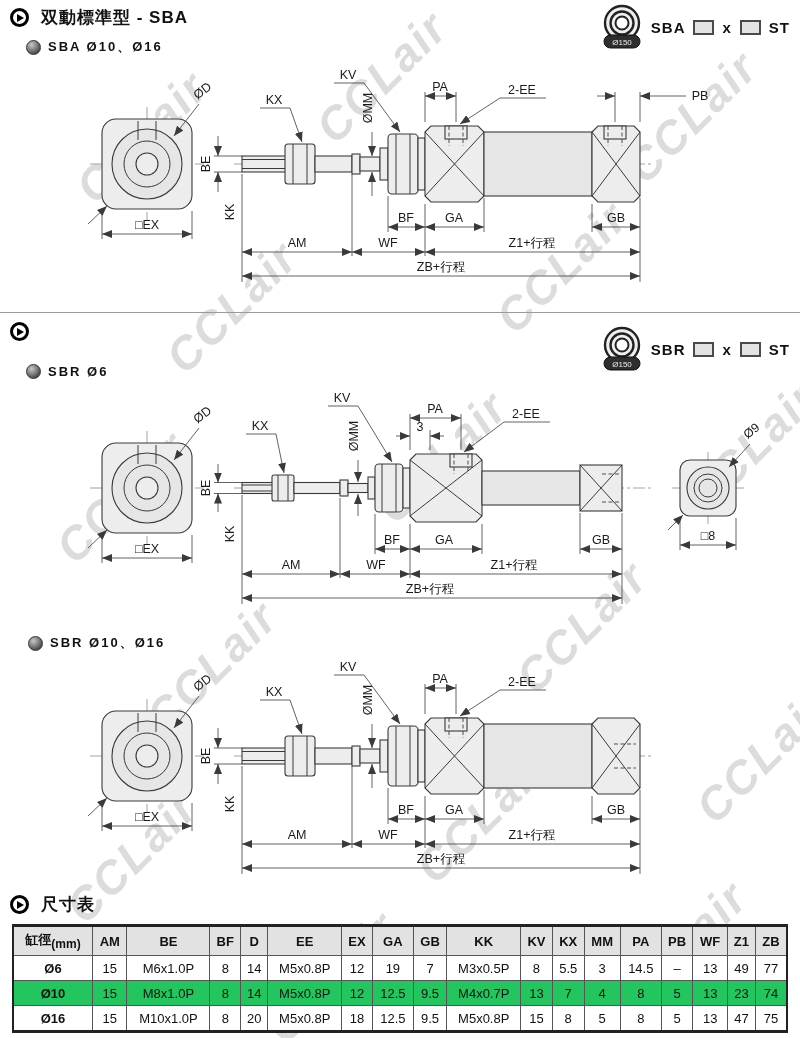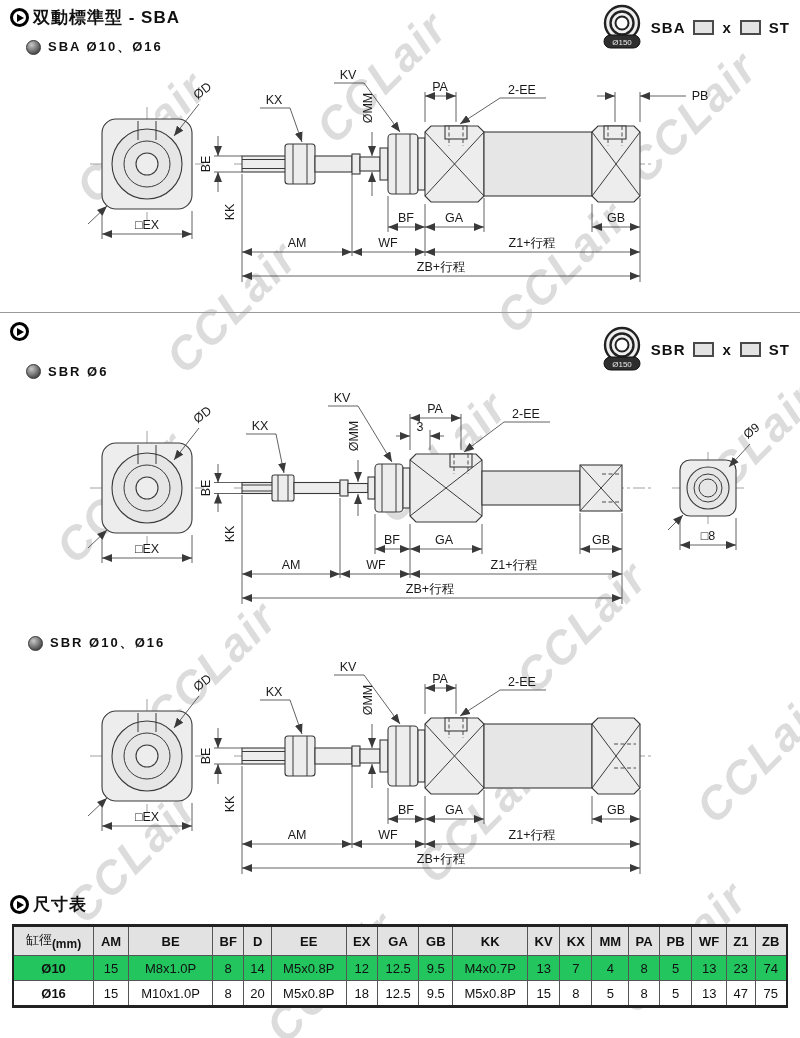--- a/index.html
+++ b/index.html
@@ -4,21 +4,21 @@
 <style>
   html,body{margin:0;padding:0;background:#fff;}
   #page{position:relative;width:800px;height:1038px;background:#fff;overflow:hidden;
         font-family:"Liberation Sans",sans-serif;color:#111;}
   
   .wm{position:absolute;z-index:0;font-size:46px;font-weight:bold;font-style:italic;
       color:#dcdcdc;transform:rotate(-45deg);letter-spacing:2px;white-space:nowrap;
       user-select:none;}
   .layer{position:absolute;left:0;top:0;z-index:1;}
   
-  .sec-header{position:absolute;left:10px;display:flex;align-items:center;gap:4px;}
+  .sec-header{position:absolute;left:10px;display:flex;align-items:center;gap:12px;}
   .sec-header h1{font-size:17px;margin:0;font-weight:bold;letter-spacing:1px;}
   .play{width:19px;height:19px;min-width:19px;border:3px solid #000;border-radius:50%;
         box-sizing:border-box;display:inline-flex;align-items:center;justify-content:center;background:#fff;}
   .play .tri{width:0;height:0;border-left:7px solid #000;border-top:4px solid transparent;
         border-bottom:4px solid transparent;margin-left:2px;}
   
   .variant{position:absolute;display:flex;align-items:center;gap:7px;}
   .variant .bullet{width:13px;height:13px;border-radius:50%;border:1px solid #333;
         background:radial-gradient(circle at 35% 30%, #c8c8c8, #4a4a4a 75%);}
   .variant .vtext{font-size:13px;font-weight:bold;letter-spacing:2px;}
@@ -43,21 +43,21 @@
   .divider{position:absolute;left:0;width:800px;height:1px;background:#9a9a9a;}
   
   .dim-table-wrap{position:absolute;left:12px;top:924px;width:776px;}
   table.dim-table{border-collapse:collapse;width:100%;border:2px solid #222;
         border-top:3px solid #222;border-bottom:3px solid #222;background:#fff;}
   table.dim-table th,table.dim-table td{border:1px solid #555;text-align:center;
         font-size:13px;padding:2px 3px;height:20px;}
   table.dim-table th{background:#e2e2e2;font-weight:bold;height:24px;}
   table.dim-table tr.shade td{background:#22c55e;}
   td.bore-td{font-weight:bold;}
-  th.bore-th .bore-main{font-weight:normal;font-size:13px;}
+  th.bore-th .bore-main{font-weight:bold;font-size:13px;}
   th.bore-th .bore-unit{font-size:12px;vertical-align:-4px;}
 </style>
 </head>
 <body>
 
 <div id="page">
 
   <div class="wm" style="left:60px;top:110px">CCLair</div>
   <div class="wm" style="left:300px;top:50px">CCLair</div>
   <div class="wm" style="left:610px;top:90px">CCLair</div>
@@ -471,20 +471,40 @@
               <th>KX</th>
               <th>MM</th>
               <th>PA</th>
               <th>PB</th>
               <th>WF</th>
               <th>Z1</th>
               <th>ZB</th>
             </tr>
           </thead>
         <tbody id="table-body">
+            <tr>
+              <td class="bore-td">Ø6</td>
+              <td>15</td>
+              <td>M6x1.0P</td>
+              <td>8</td>
+              <td>14</td>
+              <td>M5x0.8P</td>
+              <td>12</td>
+              <td>19</td>
+              <td>7</td>
+              <td>M3x0.5P</td>
+              <td>8</td>
+              <td>5.5</td>
+              <td>3</td>
+              <td>14.5</td>
+              <td>–</td>
+              <td>13</td>
+              <td>49</td>
+              <td>77</td>
+            </tr>
             <tr class="shade">
               <td class="bore-td">Ø10</td>
               <td>15</td>
               <td>M8x1.0P</td>
               <td>8</td>
               <td>14</td>
               <td>M5x0.8P</td>
               <td>12</td>
               <td>12.5</td>
               <td>9.5</td>

